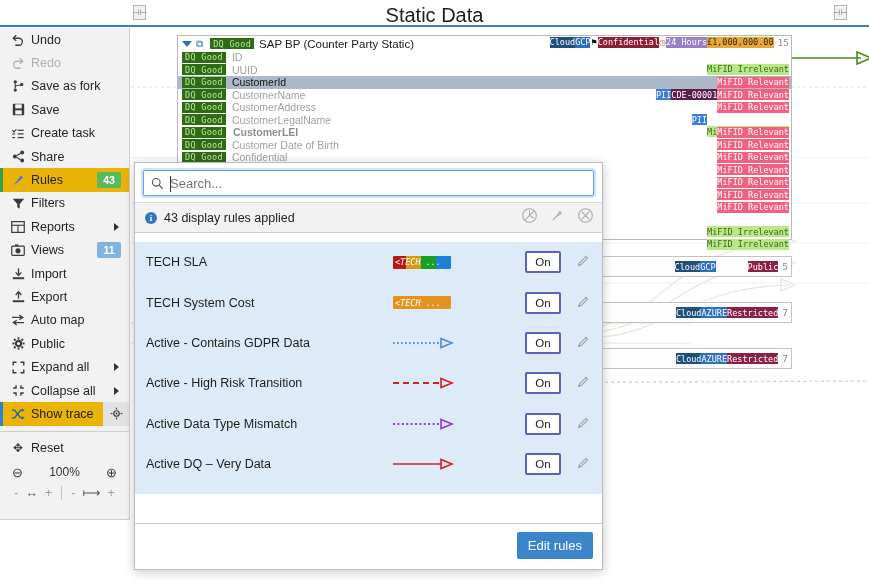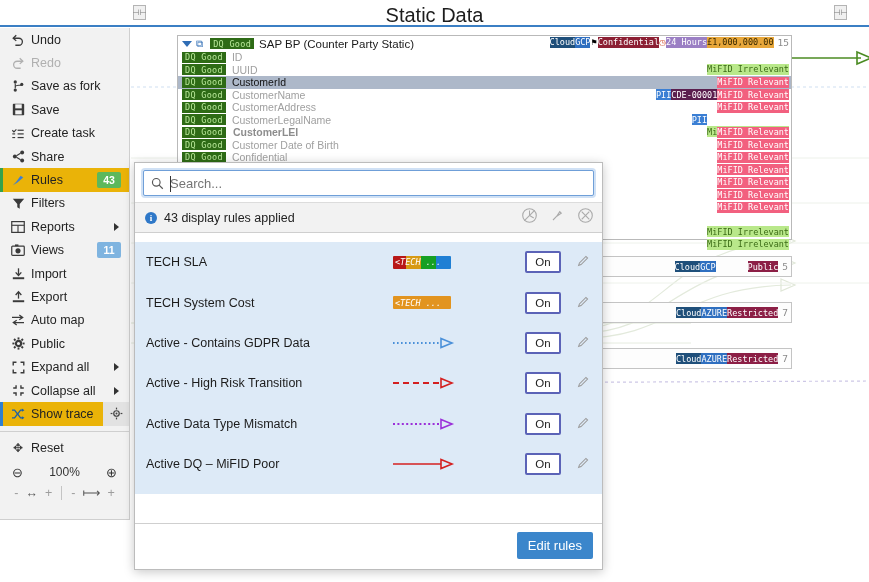--- a/index.html
+++ b/index.html
@@ -728,21 +728,21 @@
                 <line x1="0" y1="6" x2="48" y2="6" stroke="#9b30d9" stroke-width="2.2" stroke-dasharray="2 2.4"></line>
                 <polygon points="48,1.5 59,6 48,10.5" fill="none" stroke="#9b30d9" stroke-width="1.6"></polygon>
               </svg>
             </span>
             <span class="toggle">On</span>
             <span class="pencil"><svg width="13" height="13" viewBox="0 0 16 16">
                 <path d="M2 14 L3 11 L11 3 L13 5 L5 13 Z" fill="none" stroke="#9b9b9b" stroke-width="1.3"></path>
               </svg></span>
           </div>
           <div class="rule-row">
-            <span class="rule-name">Active DQ – MiFID Poor</span>
+            <span class="rule-name">Active DQ – Very Data</span>
             <span class="rule-swatch">
               <svg width="62" height="12" viewBox="0 0 62 12">
                 <line x1="0" y1="6" x2="48" y2="6" stroke="#d42020" stroke-width="1.6"></line>
                 <polygon points="48,1.5 59,6 48,10.5" fill="none" stroke="#d42020" stroke-width="1.6"></polygon>
               </svg>
             </span>
             <span class="toggle">On</span>
             <span class="pencil"><svg width="13" height="13" viewBox="0 0 16 16">
                 <path d="M2 14 L3 11 L11 3 L13 5 L5 13 Z" fill="none" stroke="#9b9b9b" stroke-width="1.3"></path>
               </svg></span>

